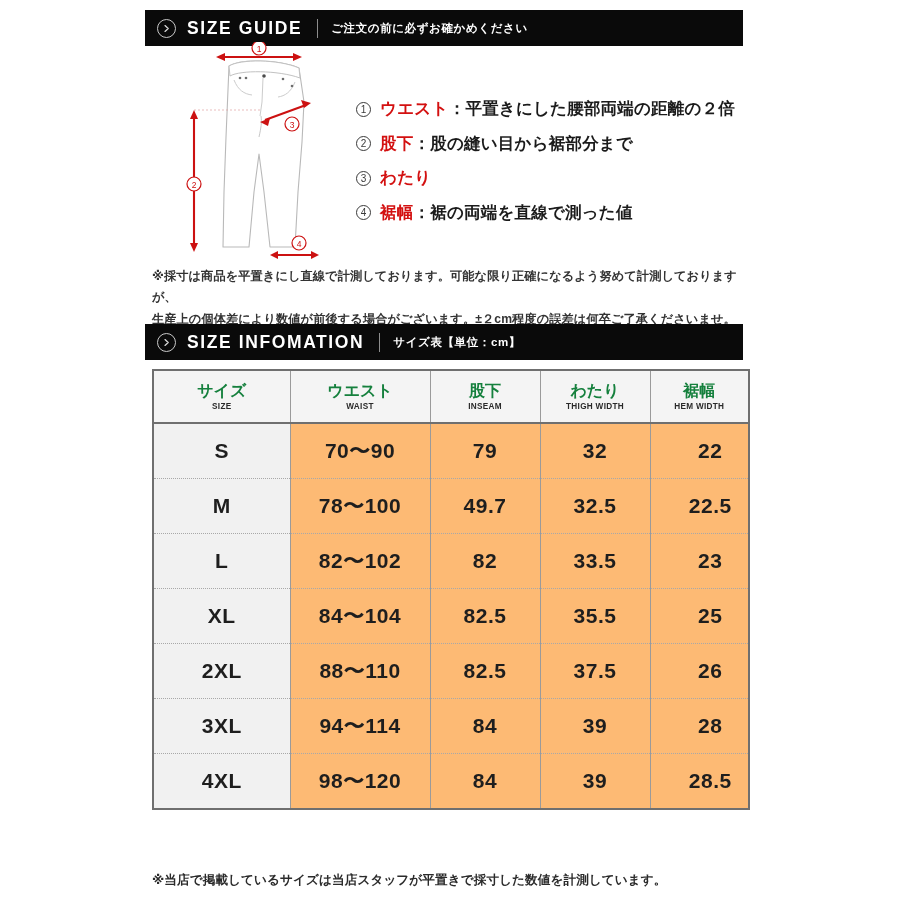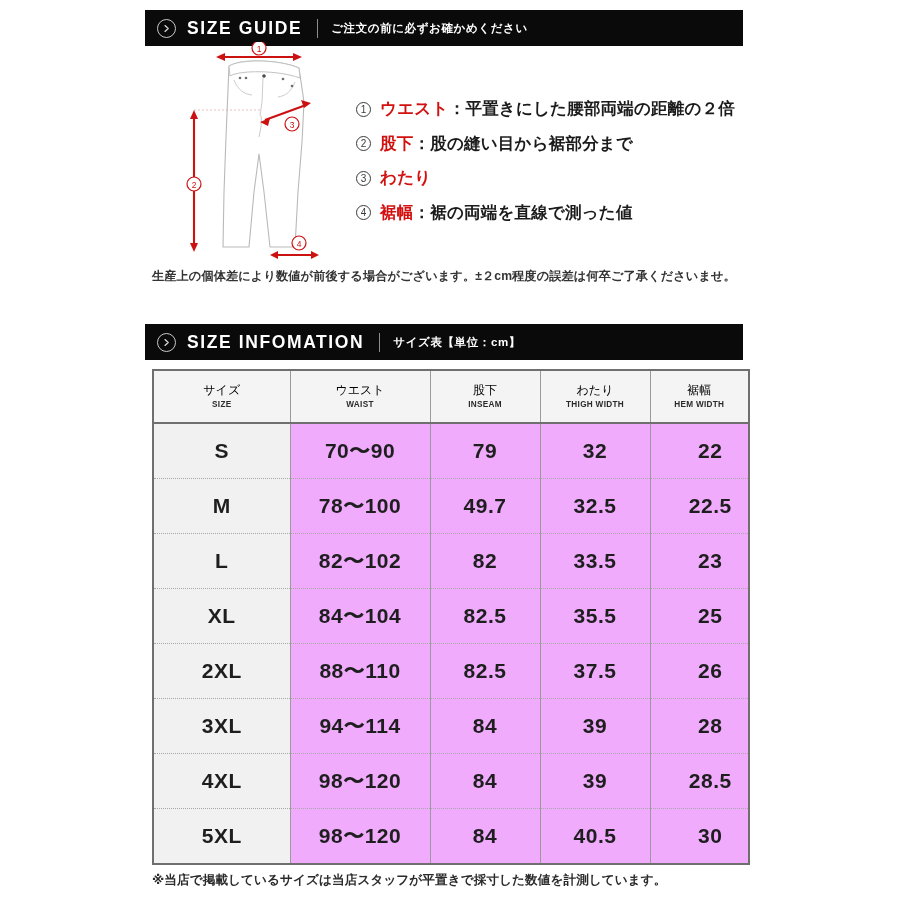--- a/index.html
+++ b/index.html
@@ -159,44 +159,44 @@
     background: #f4f4f4;
     border-right: 1px solid #9a9a9a;
     border-bottom: 2px solid #6f6f6f;
     text-align: center;
     vertical-align: middle;
     padding: 0;
   }
   thead th:last-child { border-right: none; }
   .th-jp {
     display: block;
-    font-size: 12px;
-    font-weight: normal;
-    color: #000000;
+    font-size: 16px;
+    font-weight: bold;
+    color: #15803d;
     line-height: 1.15;
   }
   .th-en {
     display: block;
     font-size: 8.2px;
     font-weight: bold;
     color: #2a2a2a;
     letter-spacing: 0.3px;
     margin-top: 2px;
   }
 
   tbody td {
     height: 55px;
     text-align: center;
     vertical-align: middle;
     border-right: 1px solid #9a9a9a;
     border-bottom: 1px dotted #a8a8a8;
     font-size: 21px;
     font-weight: bold;
     color: #1e1e1e;
-    background: #f0abfc;
+    background: #fdba74;
     padding: 0;
     letter-spacing: 0.5px;
   }
   tbody td:last-child { border-right: none; padding-left: 22px; }
   tbody tr:last-child td { border-bottom: none; }
   tbody td.sizecell {
     background: #f1f1f1;
     font-size: 21px;
   }
 </style>
@@ -290,20 +290,21 @@
       <span class="legend-label">わたり</span>
     </div>
     <div class="legend-row">
       <span class="legend-num">4</span>
       <span class="legend-label">裾幅</span>
       <span class="legend-desc">：裾の両端を直線で測った値</span>
     </div>
   </div>
 
   <div class="note-top">
+    <div>※採寸は商品を平置きにし直線で計測しております。可能な限り正確になるよう努めて計測しておりますが、</div>
     <div>生産上の個体差により数値が前後する場合がございます。±２cm程度の誤差は何卒ご了承くださいませ。</div>
   </div>
 
   <div class="bar" id="bar-info">
     <span class="bar-icon">
       <svg width="9" height="9" viewBox="0 0 9 9">
           <path d="M3 1.6 L6.2 4.5 L3 7.4" fill="none" stroke="#d8d8d8" stroke-width="1.3" stroke-linecap="round" stroke-linejoin="round"></path>
         </svg>
     </span>
     <span class="bar-title">SIZE  INFOMATION</span>
@@ -387,26 +388,19 @@
           <td>39</td>
           <td>28</td>
         </tr>
         <tr>
           <td class="sizecell">4XL</td>
           <td>98〜120</td>
           <td>84</td>
           <td>39</td>
           <td>28.5</td>
         </tr>
-        <tr>
-          <td class="sizecell">5XL</td>
-          <td>98〜120</td>
-          <td>84</td>
-          <td>40.5</td>
-          <td>30</td>
-        </tr>
       </tbody>
     </table>
   </div>
 
   <div class="note-bottom">※当店で掲載しているサイズは当店スタッフが平置きで採寸した数値を計測しています。</div>
 
 </div>
 
 </body></html>

